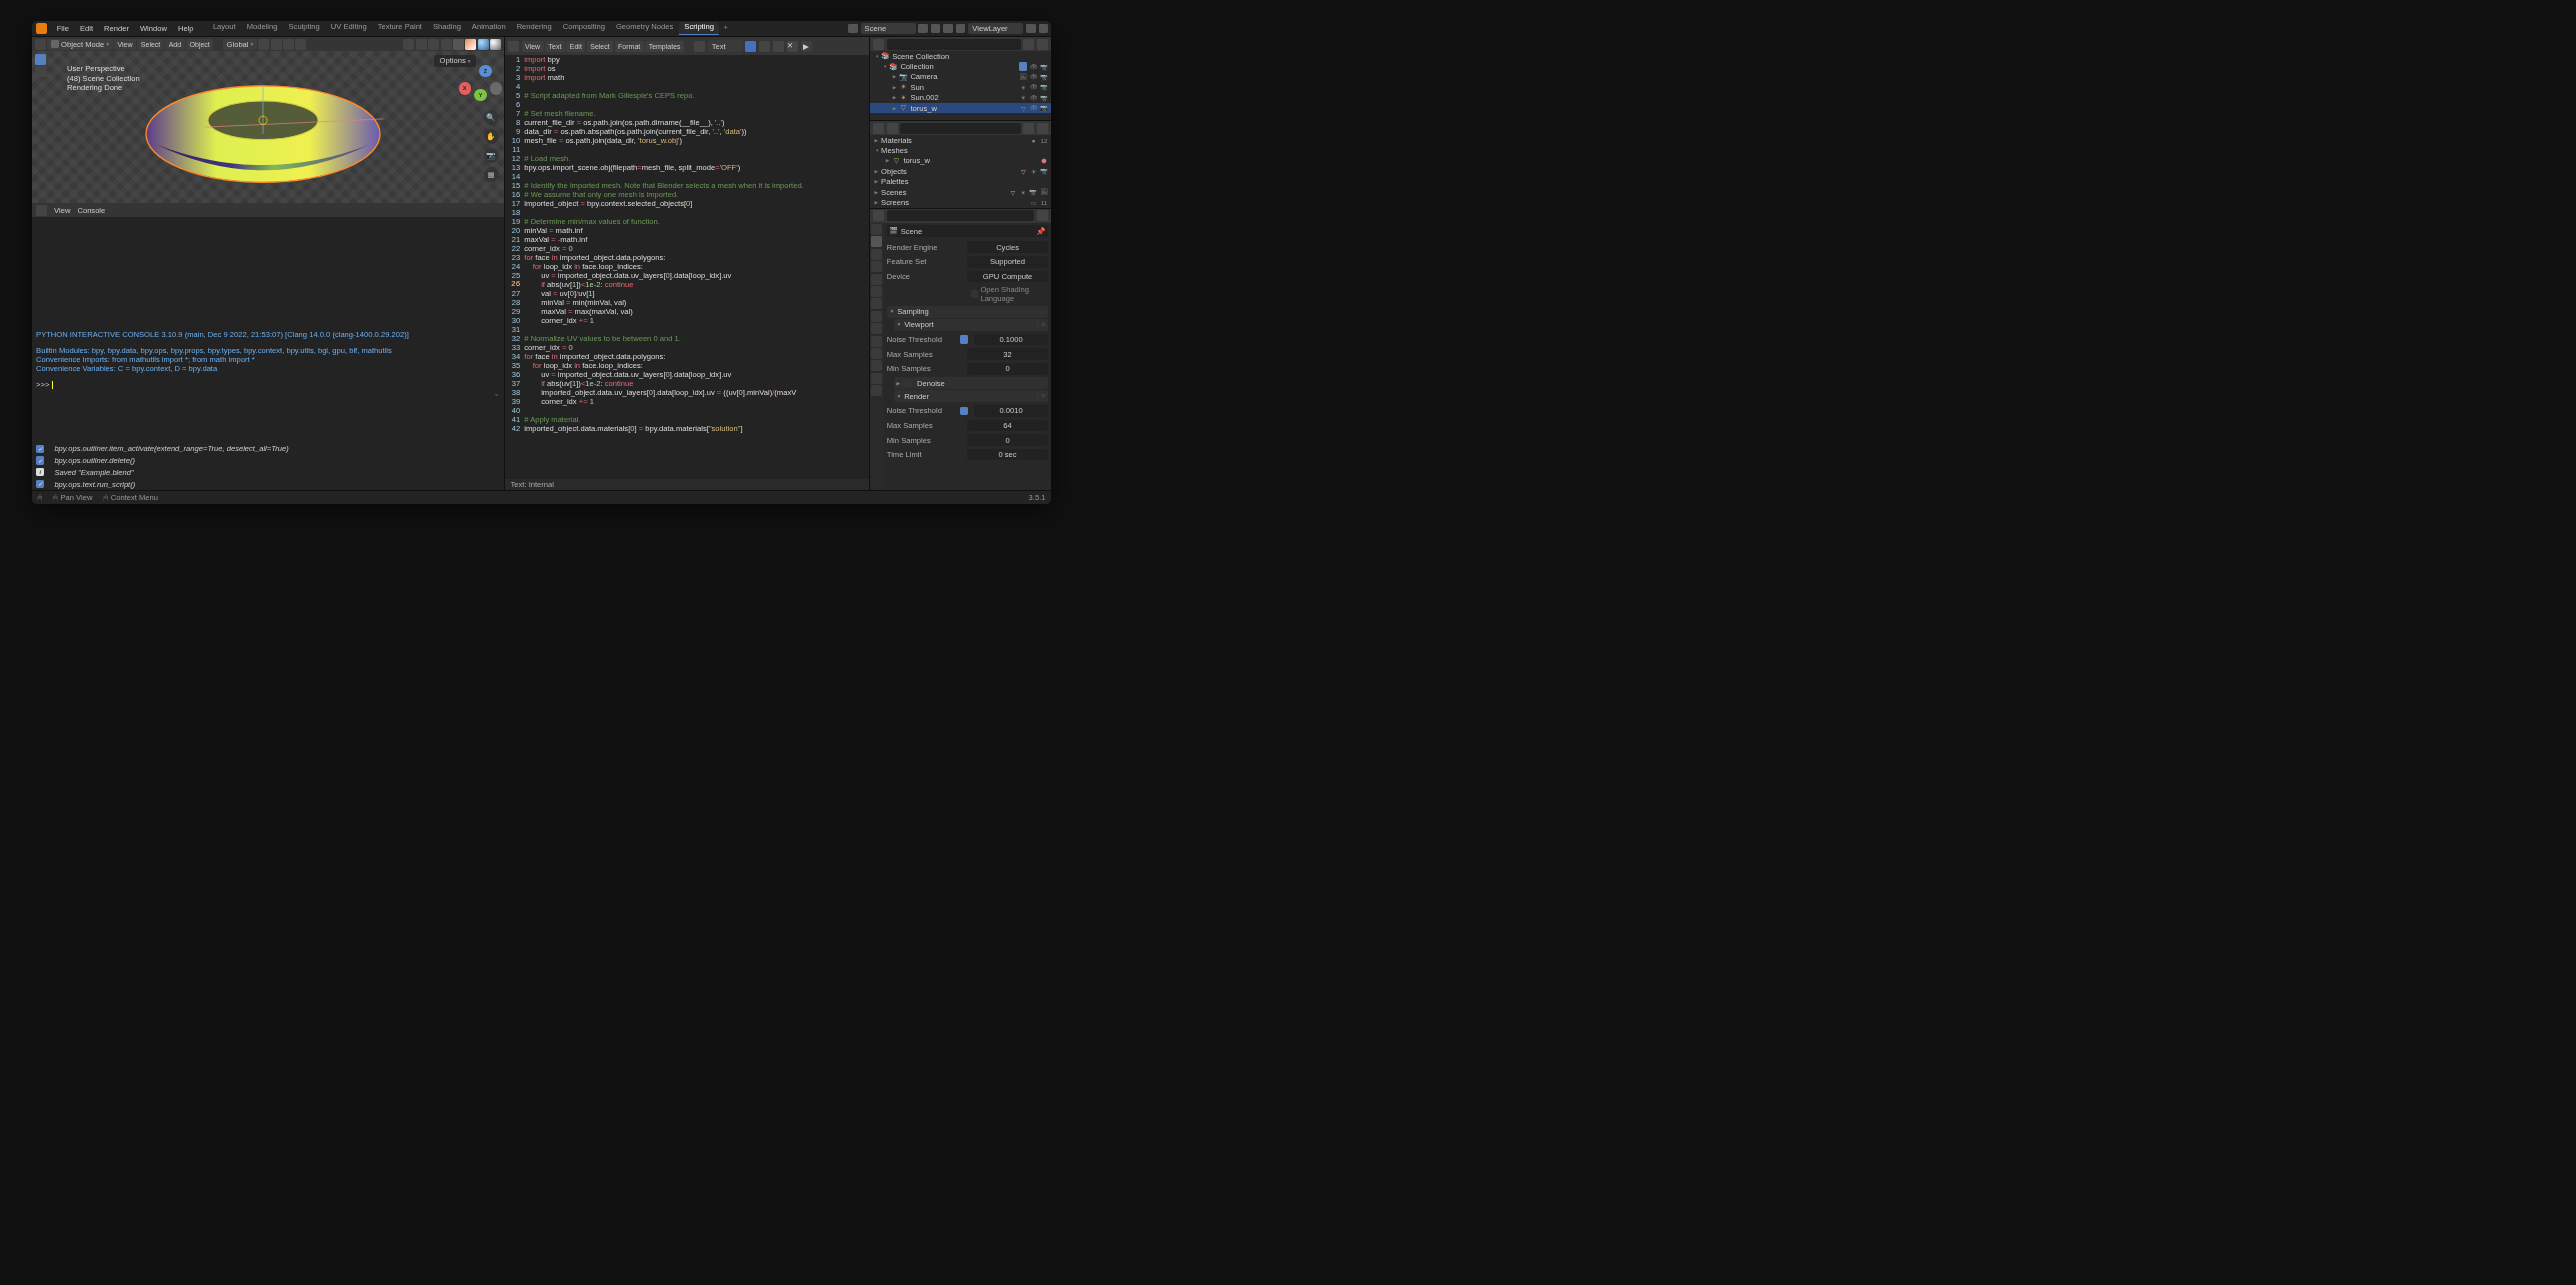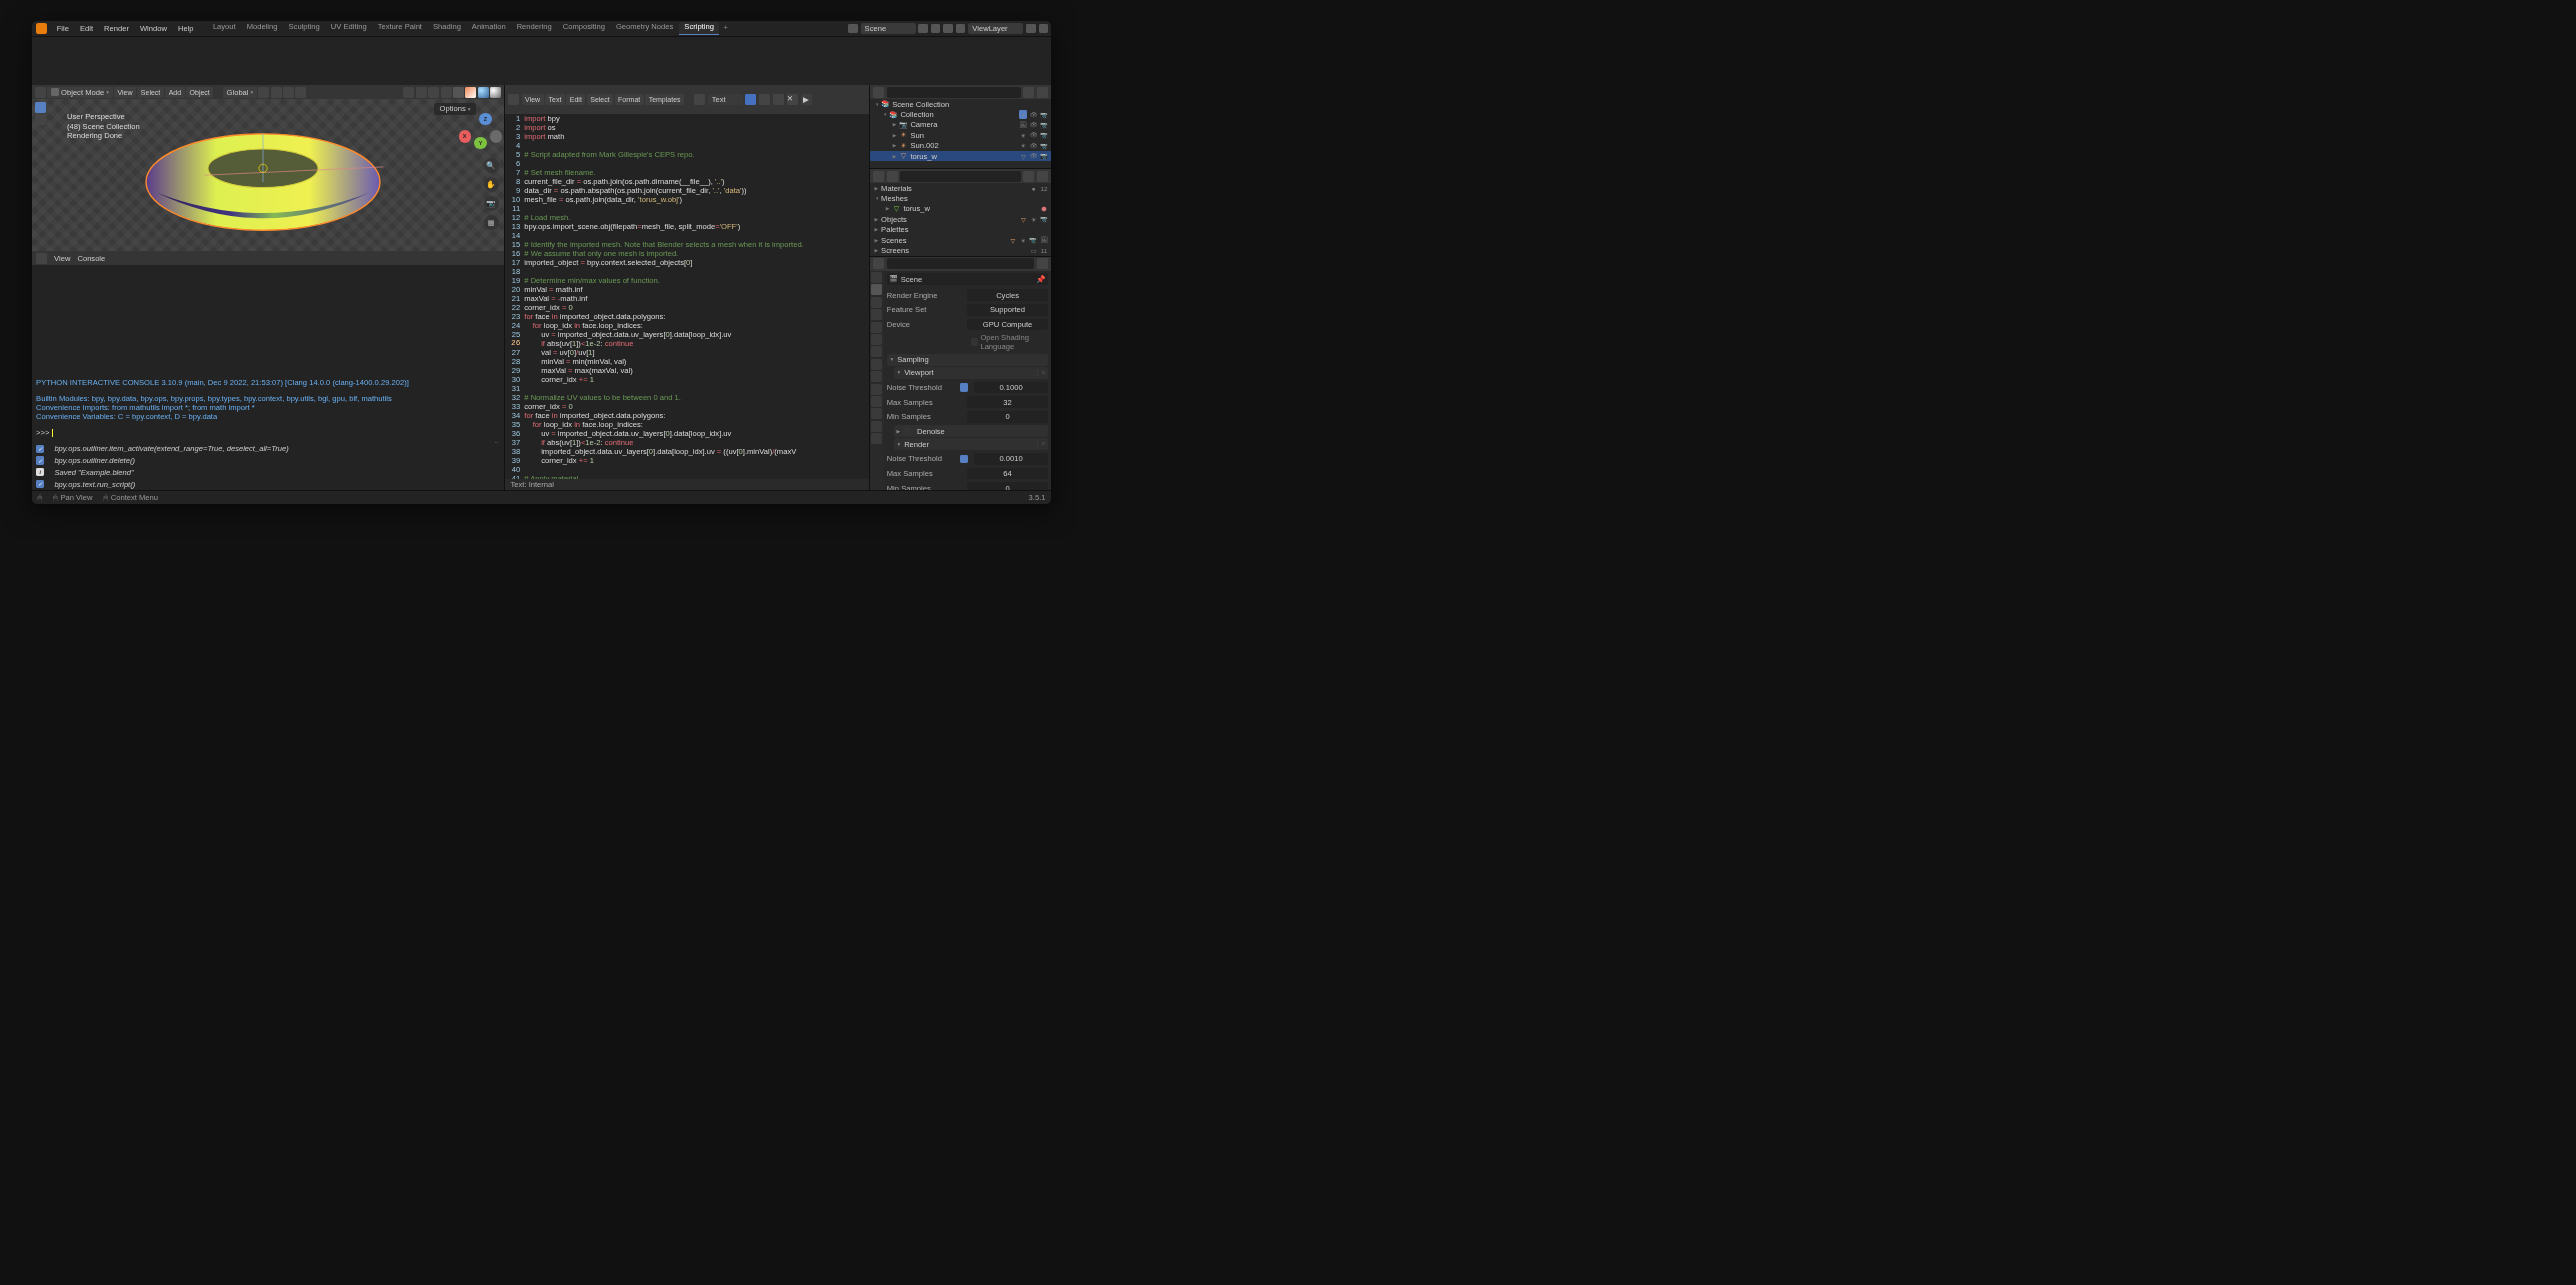--- a/index.html
+++ b/index.html
@@ -15,21 +15,21 @@
 .logo{width:11px;height:11px;background:#e87d0d;border-radius:2.1px;margin:0 4.1px;}
 .menu{display:flex;gap:0;}
 .menu span{padding:1.4px 5.5px;color:#ccc;cursor:default;}
 .tabs{display:flex;margin-left:8.3px;flex:1;}
 .tab{padding:0.7px 5.5px 2.8px 5.5px;color:#999;border-bottom:1.4px solid transparent;}
 .tab.active{background:#2d2d2d;color:#fff;border-bottom:1.4px solid #5680c2;border-radius:2.1px 2.1px 0 0;}
 .tab-add{color:#888;padding:1.4px 4.1px;}
 .top-right{display:flex;align-items:center;gap:2.8px;margin-left:auto;margin-right:2.8px;}
 .drop{background:#3a3a3a;padding:1.4px 4.1px;border-radius:2.1px;color:#ccc;min-width:55px;display:flex;align-items:center;gap:2.8px;}
 .mini-icon{width:9.7px;height:9.7px;background:#555;border-radius:1.4px;display:inline-block;}
-.body{flex:1;display:flex;min-height:0;margin-top:48px;}
+.body{flex:1;display:flex;min-height:0;}
 .left-col{width:473px;display:flex;flex-direction:column;border-right:0.7px solid #111;}
 .viewport-header{height:14px;background:#353535;display:flex;align-items:center;padding:0 2.8px;gap:1.4px;}
 .vhbtn{height:11px;padding:0 3.5px;background:#3e3e3e;border-radius:1.4px;color:#ccc;display:flex;align-items:center;gap:2.1px;font-size:7px;}
 .vhicon{width:11px;height:11px;background:#444;border-radius:1.4px;}
 .chev{color:#888;font-size:5.5px;}
 .viewport{flex:0 0 152px;background:#3a3a3a;position:relative;overflow:hidden;background-image:repeating-linear-gradient(45deg,rgba(80,80,80,.3) 0,rgba(80,80,80,.3) 5.5px,transparent 5.5px,transparent 11px),repeating-linear-gradient(-45deg,rgba(80,80,80,.3) 0,rgba(80,80,80,.3) 5.5px,transparent 5.5px,transparent 11px);}
 .vp-info{position:absolute;left:5.5px;top:13px;color:#ddd;font-size:7px;line-height:9.7px;}
 .vp-options{position:absolute;right:28px;top:4.1px;background:rgba(40,40,40,.9);padding:1.4px 5.5px;border-radius:2.1px;color:#ccc;font-size:7px;}
 .torus{position:absolute;left:110px;top:28px;width:242px;height:117px;}
 .gizmo{position:absolute;right:7px;top:14px;width:35px;height:35px;}
@@ -43,21 +43,21 @@
 .console-header{height:14px;background:#353535;display:flex;align-items:center;padding:0 4.1px;gap:7px;}
 .console{flex:1;background:#232323;padding:2.8px 4.1px;font-family:Menlo,Consolas,monospace;font-size:7px;color:#ccc;overflow:hidden;}
 .console .blue{color:#6ab0f3;}
 .prompt{color:#ccc;}
 .cursor{display:inline-block;width:0.7px;height:7.6px;background:#ff3;vertical-align:middle;}
 .info-area{background:#232323;}
 .info-line{display:flex;align-items:center;gap:10px;padding:1.4px 4.1px;font-family:Menlo,Consolas,monospace;font-size:7px;color:#ccc;font-style:italic;}
 .chk{width:8.3px;height:8.3px;background:#5680c2;border-radius:1.4px;display:inline-flex;align-items:center;justify-content:center;color:#fff;font-size:5.5px;}
 .info-ic{width:8.3px;height:8.3px;background:#ddd;border-radius:1.4px;display:inline-flex;align-items:center;justify-content:center;color:#333;font-size:5.5px;font-weight:bold;}
 .middle-col{width:365px;display:flex;flex-direction:column;border-right:0.7px solid #111;}
-.text-header{height:29px;background:#353535;display:flex;align-items:center;padding:0 2.8px;gap:2.8px;}
+.text-header{height:18px;background:#353535;display:flex;align-items:center;padding:0 2.8px;gap:2.8px;}
 .text-header .vhbtn{font-size:7px;}
 .play{width:11px;height:11px;background:#3e3e3e;border-radius:1.4px;display:flex;align-items:center;justify-content:center;color:#ccc;}
 .editor{flex:1;background:#232323;font-family:Menlo,Consolas,monospace;font-size:7px;overflow:hidden;position:relative;}
 .code-line{display:flex;white-space:pre;}
 .gutter{width:19.3px;text-align:right;padding-right:4.1px;color:#9ecae1;}
 .gutter.cur{color:#fc8;font-family:Liberation Mono, monospace;}
 .code{flex:1;color:#ddd;}
 .kw{color:#e06c75;}
 .str{color:#d7ba7d;}
 .num{color:#b5cea8;}

